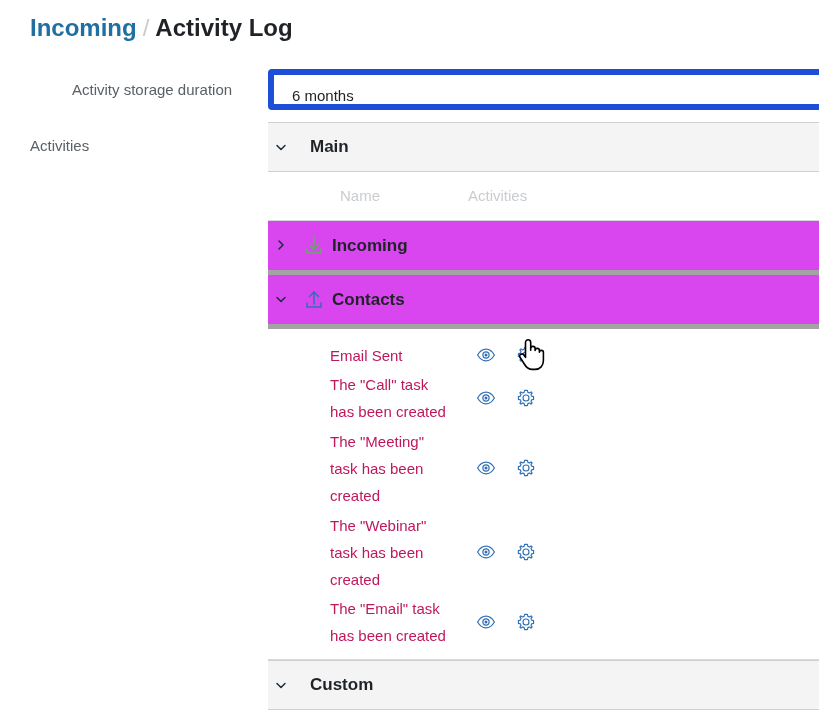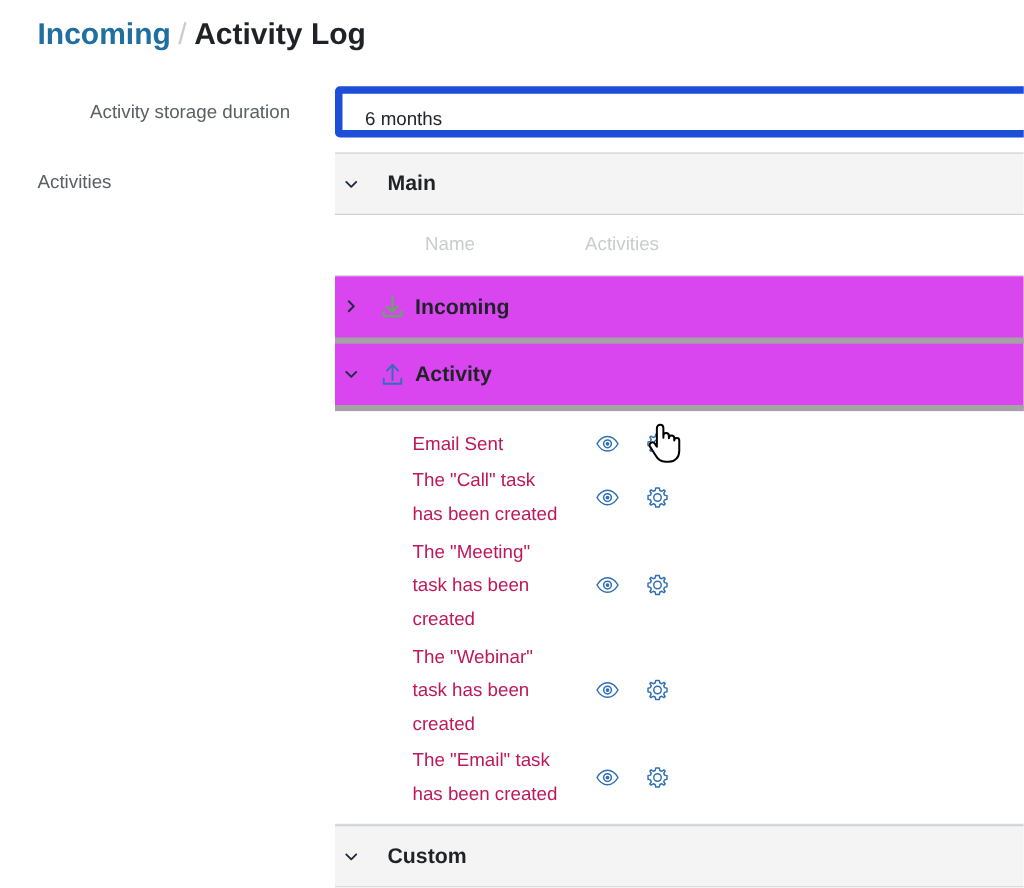--- a/index.html
+++ b/index.html
@@ -266,21 +266,21 @@
         <path d="M3 5.5 L7 9.5 L11 5.5" fill="none" stroke="#1d2b3a" stroke-width="1.5" stroke-linecap="round" stroke-linejoin="round"></path>
       </svg>
     </span>
     <span class="dir-icon">
       <svg viewBox="0 0 22 22" width="22" height="22">
         <path d="M11 3 L11 15" fill="none" stroke="#2f6fb5" stroke-width="1.5" stroke-linecap="round"></path>
         <path d="M6.5 7.5 L11 3 L15.5 7.5" fill="none" stroke="#2f6fb5" stroke-width="1.5" stroke-linecap="round" stroke-linejoin="round"></path>
         <path d="M4 14 L4 18 L18 18 L18 14" fill="none" stroke="#2f6fb5" stroke-width="1.5" stroke-linecap="round" stroke-linejoin="round"></path>
       </svg>
     </span>
-    <span class="branch-label">Activity</span>
+    <span class="branch-label">Contacts</span>
   </div>
 
   <div class="leaf-list">
 
     <div class="leaf-row" style="height:30px;">
       <span class="leaf-name">Email Sent</span>
       <span class="leaf-actions">
         <span class="act-icon eye">
           <svg viewBox="0 0 20 20" width="20" height="20">
             <path d="M1.6 10 C4 5.8 7 4.2 10 4.2 C13 4.2 16 5.8 18.4 10 C16 14.2 13 15.8 10 15.8 C7 15.8 4 14.2 1.6 10 Z" fill="none" stroke="#2f6fb5" stroke-width="1.2"></path>

